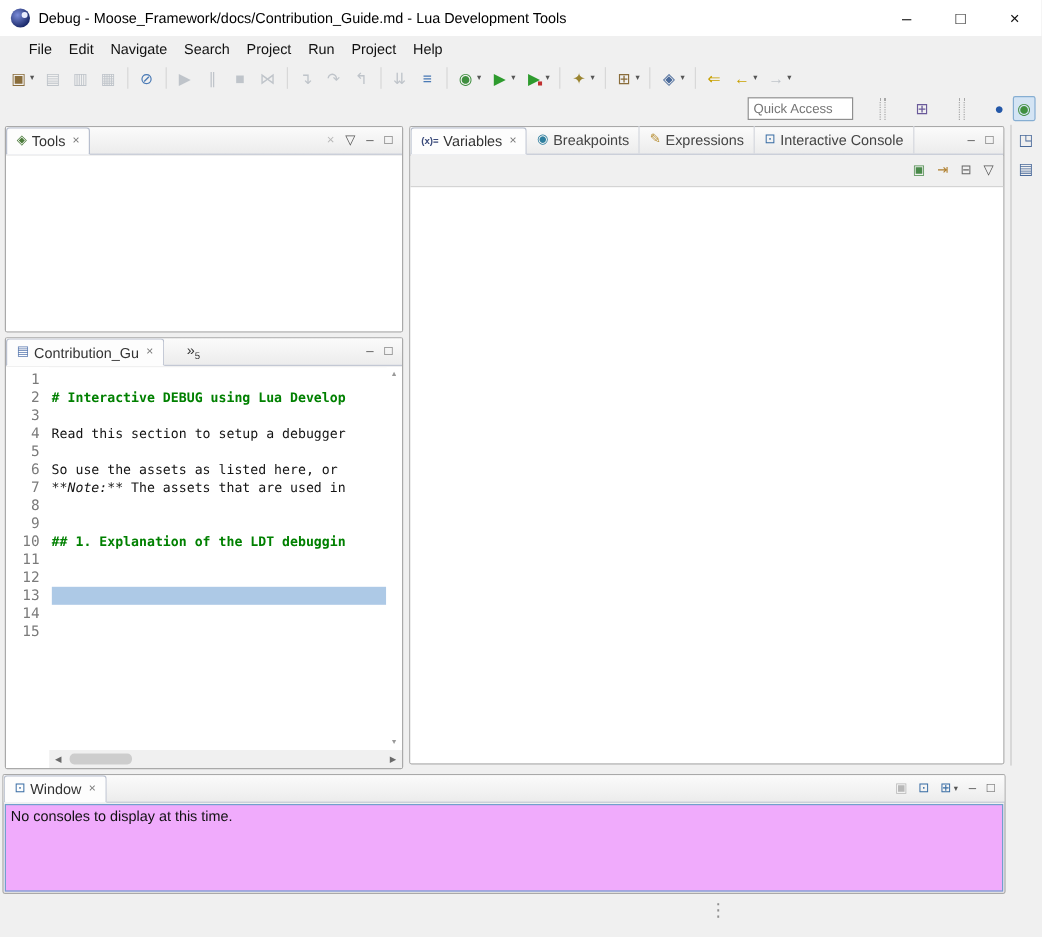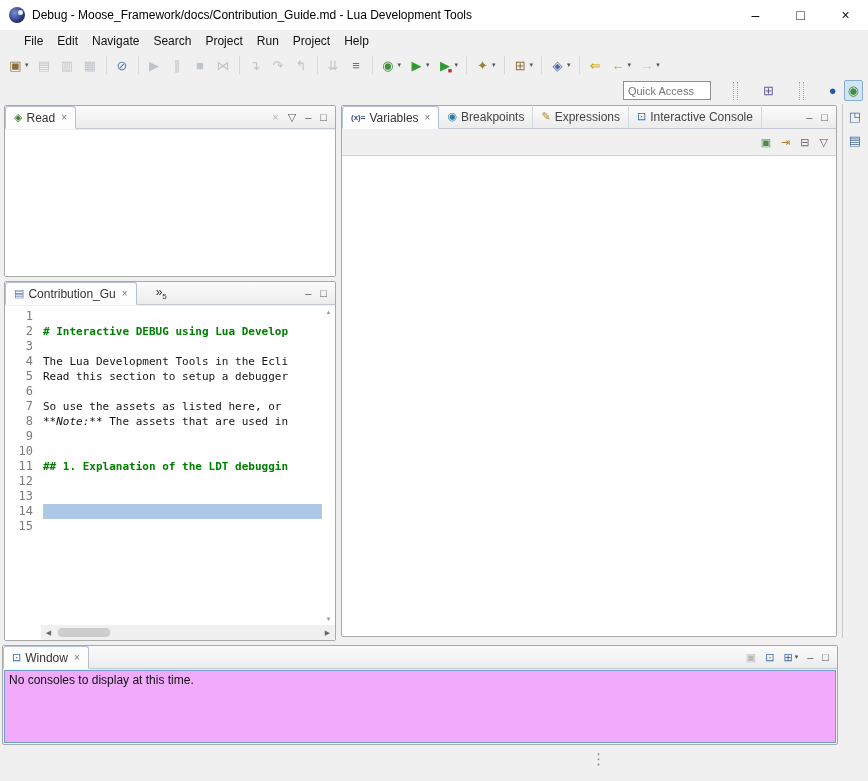--- a/index.html
+++ b/index.html
@@ -206,21 +206,21 @@
       <span class="pbtn active">
         <span class="gi" style="color: rgb(63, 143, 63);">◉</span>
       </span>
     </span>
 </div>
 
 <div class="panel" style="left:4px;top:105px;width:332px;height:172px">
   <div class="phead">
     <div class="tab selected">
       <span class="tabicon icon-green">◈</span>
-      <span>Read</span>
+      <span>Tools</span>
       <span class="tclose">×</span>
     </div>
     <div class="hicons">
         <span class="hbtn disabled">
           <span class="gi">×</span>
         </span>
         <span class="hbtn">
           <span class="gi">▽</span>
         </span>
         <span class="hbtn">
@@ -269,21 +269,20 @@
         <div class="lnum">11</div>
         <div class="lnum">12</div>
         <div class="lnum">13</div>
         <div class="lnum">14</div>
         <div class="lnum">15</div>
       </div>
     <div class="codearea">
         <div class="cline"></div>
         <div class="cline"><span class="md-heading" style="color: rgb(0, 128, 0);"># Interactive DEBUG using Lua Develop</span></div>
         <div class="cline"></div>
-        <div class="cline"><span>The Lua Development Tools in the Ecli</span></div>
         <div class="cline"><span>Read this section to setup a debugger</span></div>
         <div class="cline"></div>
         <div class="cline"><span>So use the assets as listed here, or </span></div>
         <div class="cline"><span class="md-em">**Note:**</span><span> The assets that are used in</span></div>
         <div class="cline"></div>
         <div class="cline"></div>
         <div class="cline"><span class="md-heading" style="color: rgb(0, 128, 0);">## 1. Explanation of the LDT debuggin</span></div>
         <div class="cline"></div>
         <div class="cline"></div>
         <div class="cline" style="background: rgb(173, 201, 230);"></div>

